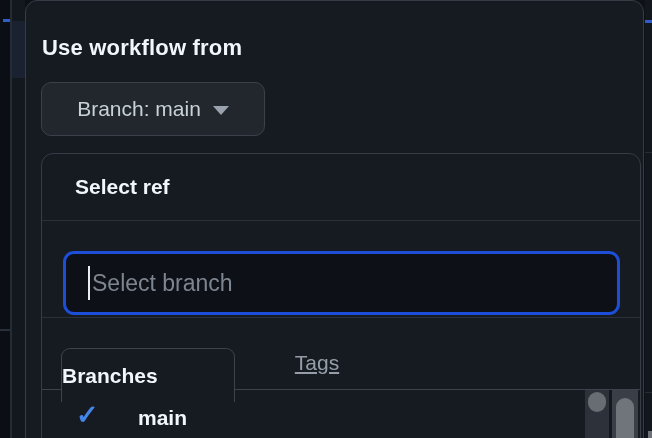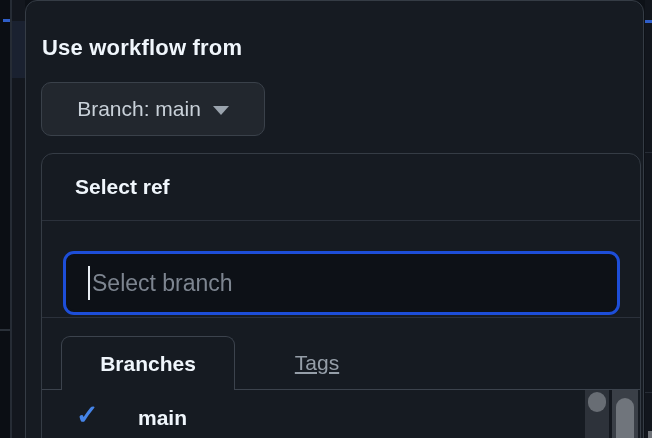--- a/index.html
+++ b/index.html
@@ -67,24 +67,24 @@
   .text-caret {
     width:2px; height:34px; margin-left:22px; background:#e8edf3;
   }
   .placeholder {
     margin-left:2px; font-size:23px; color:#7d8590;
   }
 
   
   .tab-border { position:absolute; left:0; top:235px; width:600px; height:1px; background:#3c434d; z-index:1; }
   .tab-active {
-    position:absolute; left:19px; top:182px; width:174px; height:54px;
+    position:absolute; left:19px; top:194px; width:174px; height:54px;
     background:#161b22; border:1px solid #3c434d; border-bottom:none;
     border-radius:9px 9px 0 0; z-index:2;
-    display:flex; align-items:center; justify-content:center; cursor:pointer;
+    display:flex; align-items:center; justify-content:flex-start; cursor:pointer;
   }
   .tab-active-label { font-size:21px; font-weight:700; color:#f0f6fc; }
   .tab-inactive {
     position:absolute; left:215px; top:182px; width:120px; height:54px; z-index:2;
     display:flex; align-items:center; justify-content:center; cursor:pointer;
   }
   .tab-inactive-label { font-size:21px; color:#959ea8;text-decoration:underline; }
 
   
   .ref-row {

